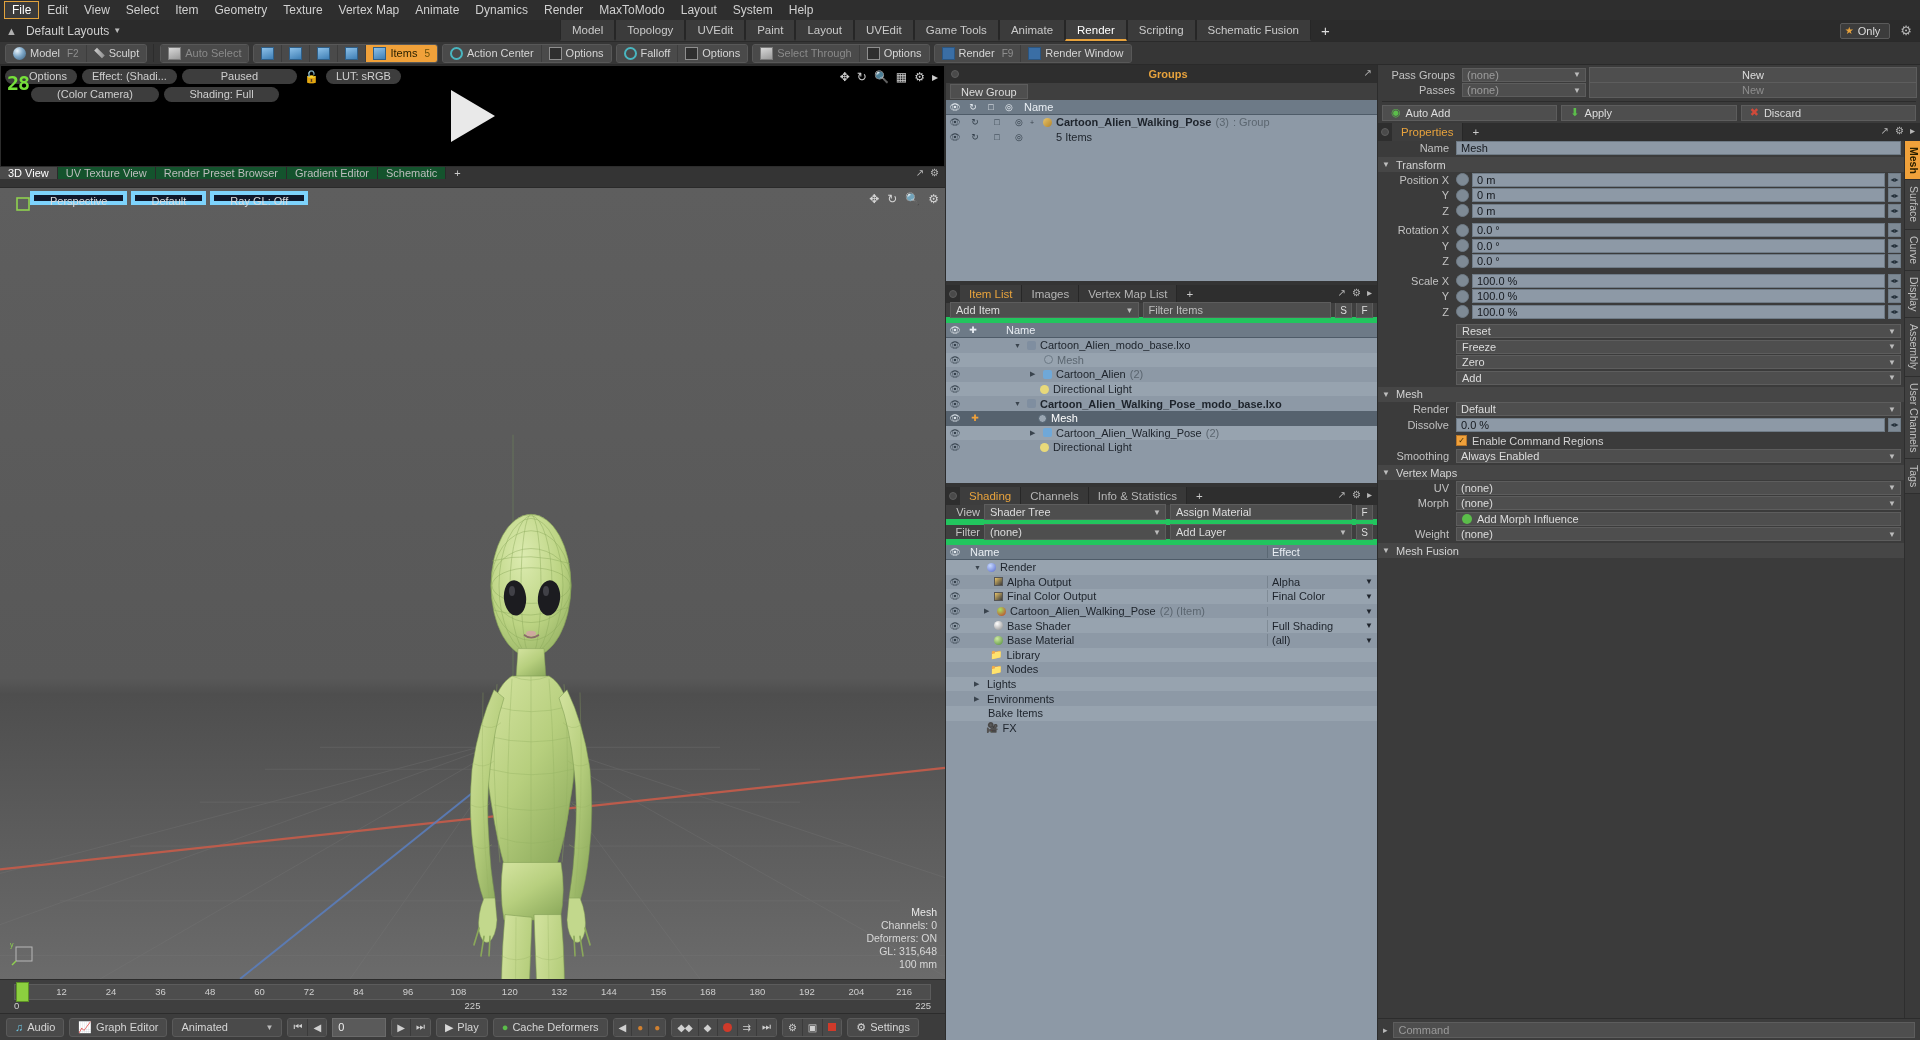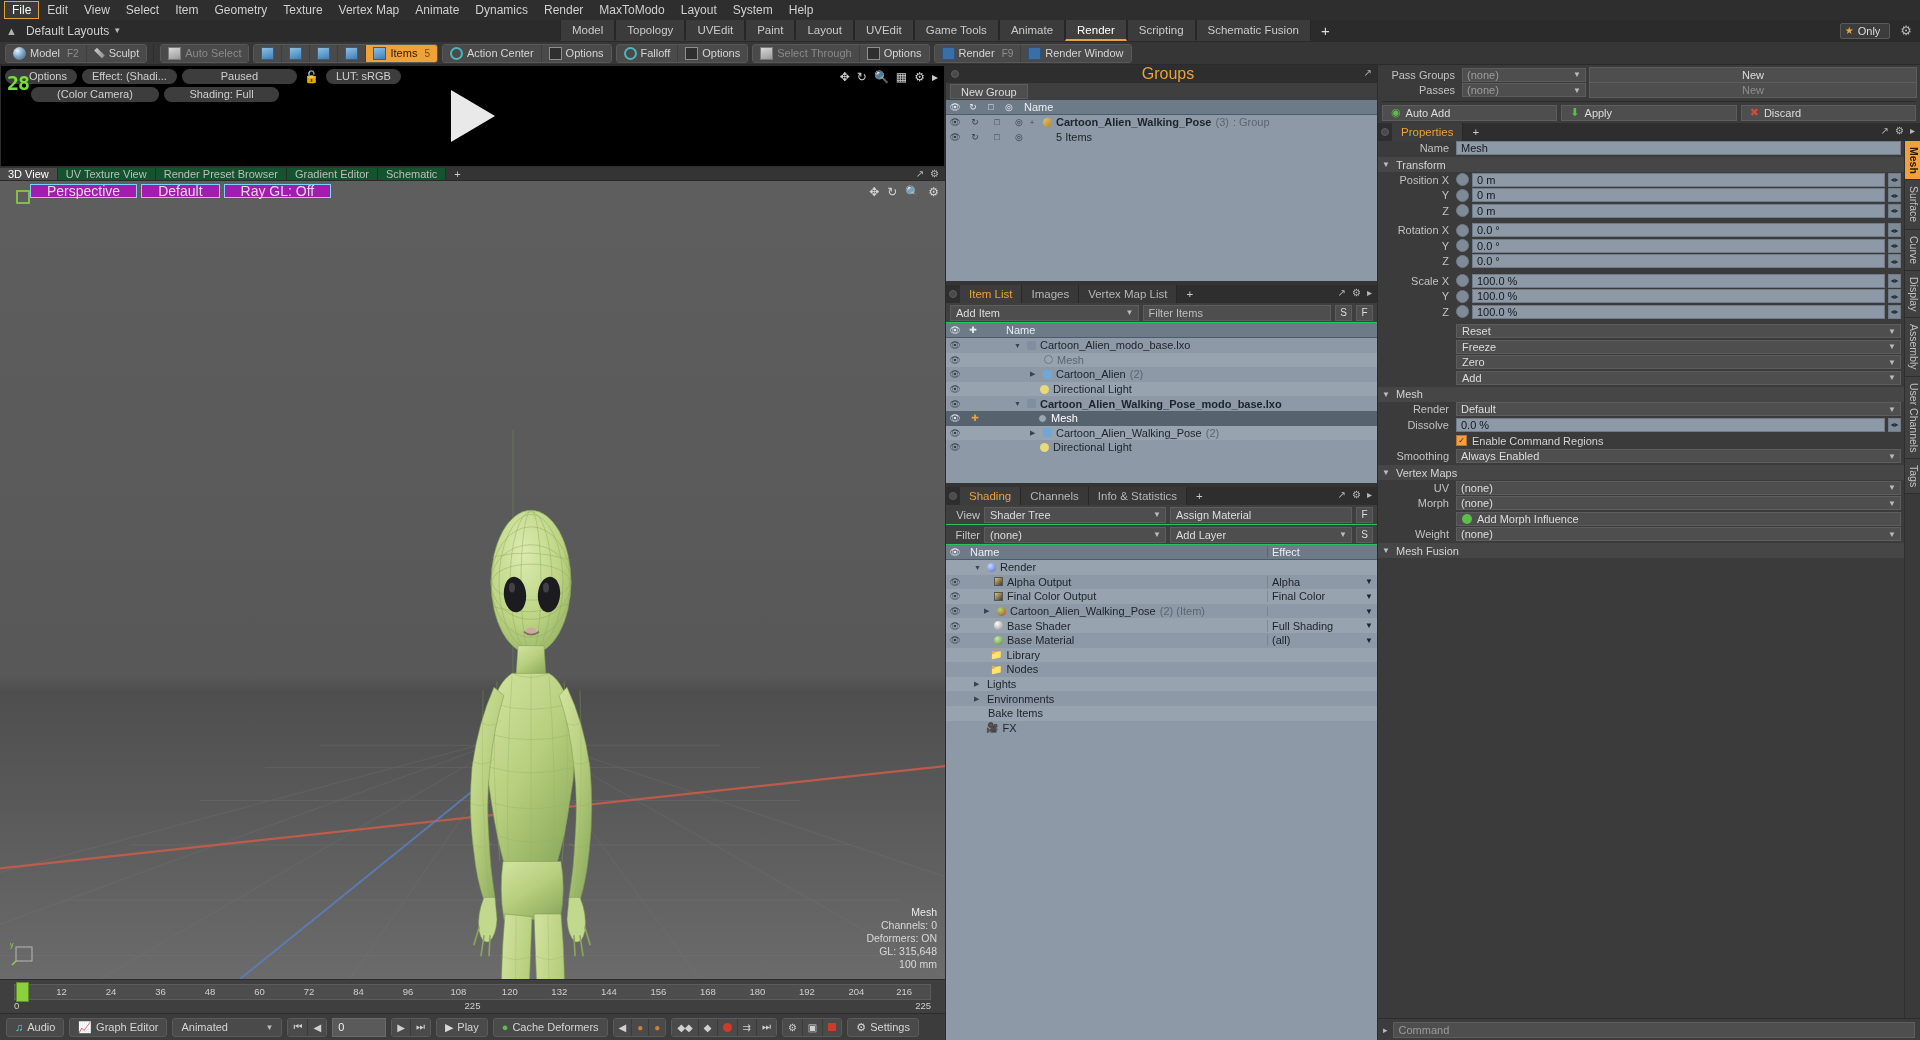--- a/index.html
+++ b/index.html
@@ -74,31 +74,31 @@
   .vpbar { position:absolute; left:0; top:0; right:0; height:34px; padding:3px 4px; display:flex; flex-wrap:wrap; gap:3px 5px; align-items:flex-start;}
   .pill { background:#3d3d3d; color:#cfcfcf; border-radius:8px; padding:1px 10px; font-size:11px; height:15px; line-height:13px;}
   .pill.wide{min-width:115px;text-align:center;}
   .lockic{color:#d8d8d8;font-size:12px;line-height:14px;padding:0 2px;}
   .ovl-28 { position:absolute; left:6px; top:5px; color:#76e03a; font-family:"DejaVu Sans Mono",monospace; font-size:20px; font-weight:bold; letter-spacing:-1px;}
   .vp-icons { position:absolute; right:6px; top:4px; display:flex; gap:7px; color:#cdcdcd; font-size:12px; align-items:center;}
   .playbtn { position:absolute; left:50%; top:50%; transform:translate(-50%,-50%);
              width:0;height:0;border-left:44px solid #e9e9e9;border-top:26px solid transparent;border-bottom:26px solid transparent;}
 
   
-  .vtabs { height:14px; background:#343434; display:flex; align-items:center; font-size:11px; position:relative; border-bottom:1px solid #2a2a2a;}
+  .vtabs { height:21px; background:#343434; display:flex; align-items:flex-start; font-size:11px; position:relative; border-bottom:1px solid #2a2a2a;}
   .vtab { padding:0 8px; display:flex;align-items:center; color:#bdbdbd; border-right:1px solid #2a2a2a; background:#14532d;}
   .vtab.sel { background:#4b4b4b; color:#fff; }
   .vtab.plus { color:#ccc; background:#343434; border:none;}
   .vtabs-fill{flex:1;background:#343434;}
   .vtabs-r{display:flex;align-items:center;gap:6px;padding-right:6px;color:#bbb;font-size:10px;background:#343434;}
 
   
   .vp3d { flex:1; position:relative; overflow:hidden; background:#555; }
   .vp3d-bar { position:absolute;left:0;top:0;right:0;height:20px;display:flex;align-items:center;gap:4px;padding:3px 4px;z-index:6;}
-  .vpsel { background:#a21caf; color:#dcdcdc; border:1px solid #7dd3fc; font-size:14px; padding:0px 16px; height:14px; line-height:13px;}
+  .vpsel { background:#0f172a; color:#dcdcdc; border:4px solid #7dd3fc; font-size:11px; padding:0px 16px; height:14px; line-height:13px;}
   .vp3d-icons{position:absolute;right:6px;top:4px;display:flex;gap:8px;color:#d5d5d5;font-size:12px;z-index:6;}
   .axisgizmo{position:absolute;left:14px;top:6px;width:22px;height:22px;z-index:7;}
   .stats { position:absolute; right:8px; bottom:8px; text-align:right; font-size:10.5px; color:#d8d8d8; line-height:13px; z-index:5;}
   .stats .hd{color:#eaeaea;}
   .minigizmo{position:absolute;left:10px;bottom:10px;width:30px;height:30px;z-index:7;}
 
   
   .timeline { height:34px; background:#3f3f3f; border-top:1px solid #2c2c2c; position:relative; flex:0 0 auto;}
   .tl-track { position:absolute;left:14px;right:14px;top:4px;height:16px;background:#4d4d4d;border:1px solid #5c5c5c;}
   .tl-ticks { position:absolute; left:14px; right:14px; top:4px; height:16px; }
@@ -122,30 +122,30 @@
           display:flex;align-items:center;padding:0 5px;}
   .reddot{width:9px;height:9px;border-radius:50%;background:#d03a2a;}
   .redsq{width:8px;height:8px;background:#d03a2a;}
 
   
   .midcol { width:432px; display:flex; flex-direction:column; border-left:1px solid #2c2c2c; min-width:0;}
   .rightcol { width:calc(1920px - 945px - 432px); display:flex; flex-direction:column; border-left:1px solid #2c2c2c; min-width:0;}
 
   .panel { display:flex; flex-direction:column; min-height:0; background:#3b3b3b;}
   .pan-head { height:18px; background:#2e2e2e; display:flex; align-items:center; position:relative; flex:0 0 auto;}
-  .pan-title{flex:1;text-align:center;color:#e8a33d;font-size:16px;}
+  .pan-title{flex:1;text-align:center;color:#e8a33d;font-size:11px;font-weight:bold;}
   .pan-dot{width:8px;height:8px;border-radius:50%;background:#4a4a4a;border:1px solid #5d5d5d;margin-left:5px;}
   .pan-tools{position:absolute;right:5px;top:2px;display:flex;gap:6px;color:#b8b8b8;font-size:10px;align-items:center;}
   .pan-tabs { height:18px; background:#2e2e2e; display:flex; align-items:stretch; position:relative; flex:0 0 auto;}
   .ptab{padding:0 9px;display:flex;align-items:center;font-size:11.5px;color:#b6b6b6;background:#383838;border-right:1px solid #272727;}
   .ptab.sel{color:#e8a33d;background:#3d3d3d;}
   .ptab.plus{background:#2e2e2e;color:#ccc;border:none;}
   .ptabs-fill{flex:1;background:#2e2e2e;}
 
-  .toolrow { height:20px; background:#3f3f3f; display:flex; align-items:center; gap:4px; padding:1px 4px; flex:0 0 auto;border-bottom:1px solid #22c55e;}
+  .toolrow { height:20px; background:#3f3f3f; display:flex; align-items:center; gap:4px; padding:1px 4px; flex:0 0 auto;border-bottom:6px solid #22c55e;}
   .tr-lab{font-size:11px;color:#c4c4c4;width:30px;text-align:right;}
   .tr-sel{flex:1;background:#4e4e4e;border:1px solid #5d5d5d;height:16px;display:flex;align-items:center;
           padding:0 5px;font-size:11px;color:#ddd;position:relative;}
   .tr-sel .cv{position:absolute;right:4px;font-size:8px;color:#bbb;}
   .tr-btn{background:#4e4e4e;border:1px solid #5d5d5d;height:16px;display:flex;align-items:center;justify-content:center;
           width:17px;font-size:10px;color:#ddd;}
   .btnwide{background:#4e4e4e;border:1px solid #5d5d5d;height:16px;padding:0 8px;display:flex;align-items:center;font-size:11px;color:#ddd;}
 
   
   .listhead{height:15px;background:#6d7a87;display:flex;align-items:center;font-size:11px;color:#e9eef3;flex:0 0 auto;border-bottom:1px solid #4e5b68;}

